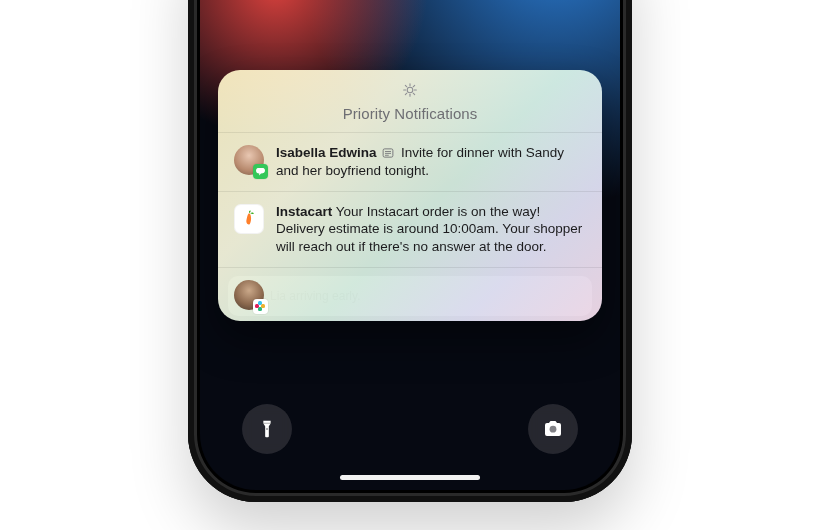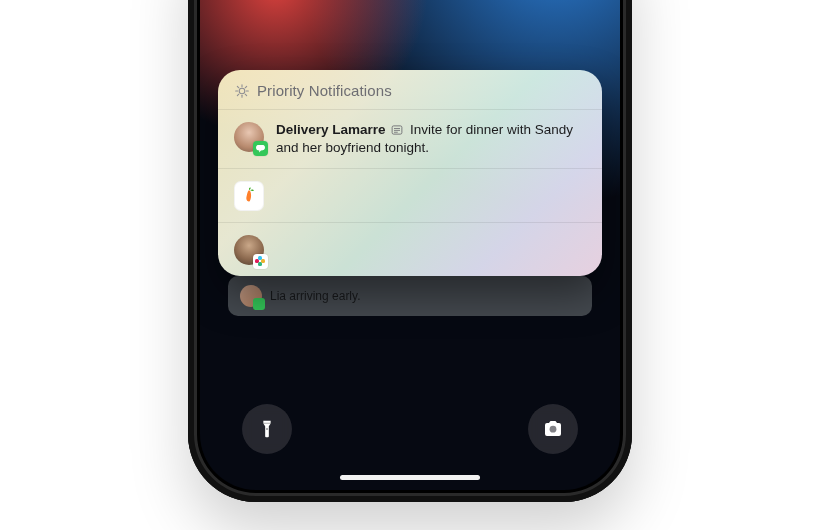--- a/index.html
+++ b/index.html
@@ -85,20 +85,21 @@
         rgba(255,230,245,0.90) 100%);
     box-shadow: 0 18px 40px rgba(0,0,0,0.45);
     overflow: hidden;
   }
   .card-header {
     display: flex;
     align-items: center;
     gap: 7px;
     padding: 12px 16px 10px 16px;
     color: #6e6e73;
+    flex-direction: column;
   }
   .card-header svg { flex: none; }
   .header-title {
     font-size: 15px;
     font-weight: 500;
     letter-spacing: 0.1px;
   }
   .row {
     display: flex;
     gap: 12px;
@@ -210,41 +211,46 @@
           </g>
         </svg>
         <div class="header-title">Priority Notifications</div>
       </div>
 
       <div class="row">
         <div class="avatar isabella">
           <div class="badge messages"></div>
         </div>
         <div class="content">
-          <b>Delivery Lamarre</b>
+          <b>Isabella Edwina</b>
           <span class="summary-glyph">
             <svg width="12" height="12" viewBox="0 0 16 16">
                 <rect x="1.5" y="2.5" width="13" height="11" rx="2" fill="none" stroke="#6e6e73" stroke-width="1.2"></rect>
                 <line x1="4" y1="6" x2="12" y2="6" stroke="#6e6e73" stroke-width="1.1"></line>
                 <line x1="4" y1="8.5" x2="12" y2="8.5" stroke="#6e6e73" stroke-width="1.1"></line>
                 <line x1="4" y1="11" x2="9" y2="11" stroke="#6e6e73" stroke-width="1.1"></line>
               </svg>
           </span>
           <span>Invite for dinner with Sandy and her boyfriend tonight.</span>
         </div>
       </div>
 
       <div class="row">
         <div class="appicon">
           <svg width="20" height="20" viewBox="0 0 24 24">
             <path d="M12 5 C14 5 16 12 13 18 C11 20 8 17 9 13 C10 8 11 5 12 5 Z" fill="#ff7f2a"></path>
             <path d="M13.5 5.2 C15 3.8 17.5 4 17.8 5.8 C16.5 6.4 14.6 6.2 13.5 5.2 Z" fill="#43b02a"></path>
             <path d="M12.2 4.8 C11.4 3 12.4 1.4 14 1.8 C14.2 3.2 13.4 4.4 12.2 4.8 Z" fill="#43b02a"></path>
           </svg>
         </div>
+        <div class="content">
+          <b>Instacart</b>
+          <span> </span>
+          <span>Your Instacart order is on the way! Delivery estimate is around 10:00am. Your shopper will reach out if there's no answer at the door.</span>
+        </div>
       </div>
 
       <div class="row">
         <div class="avatar edwina">
           <div class="badge slack">
             <span style="background:#e01e5a;left:2px;top:5px;"></span>
             <span style="background:#36c5f0;left:5px;top:2px;"></span>
             <span style="background:#ecb22e;left:8px;top:5px;"></span>
             <span style="background:#2eb67d;left:5px;top:8px;"></span>
           </div>

